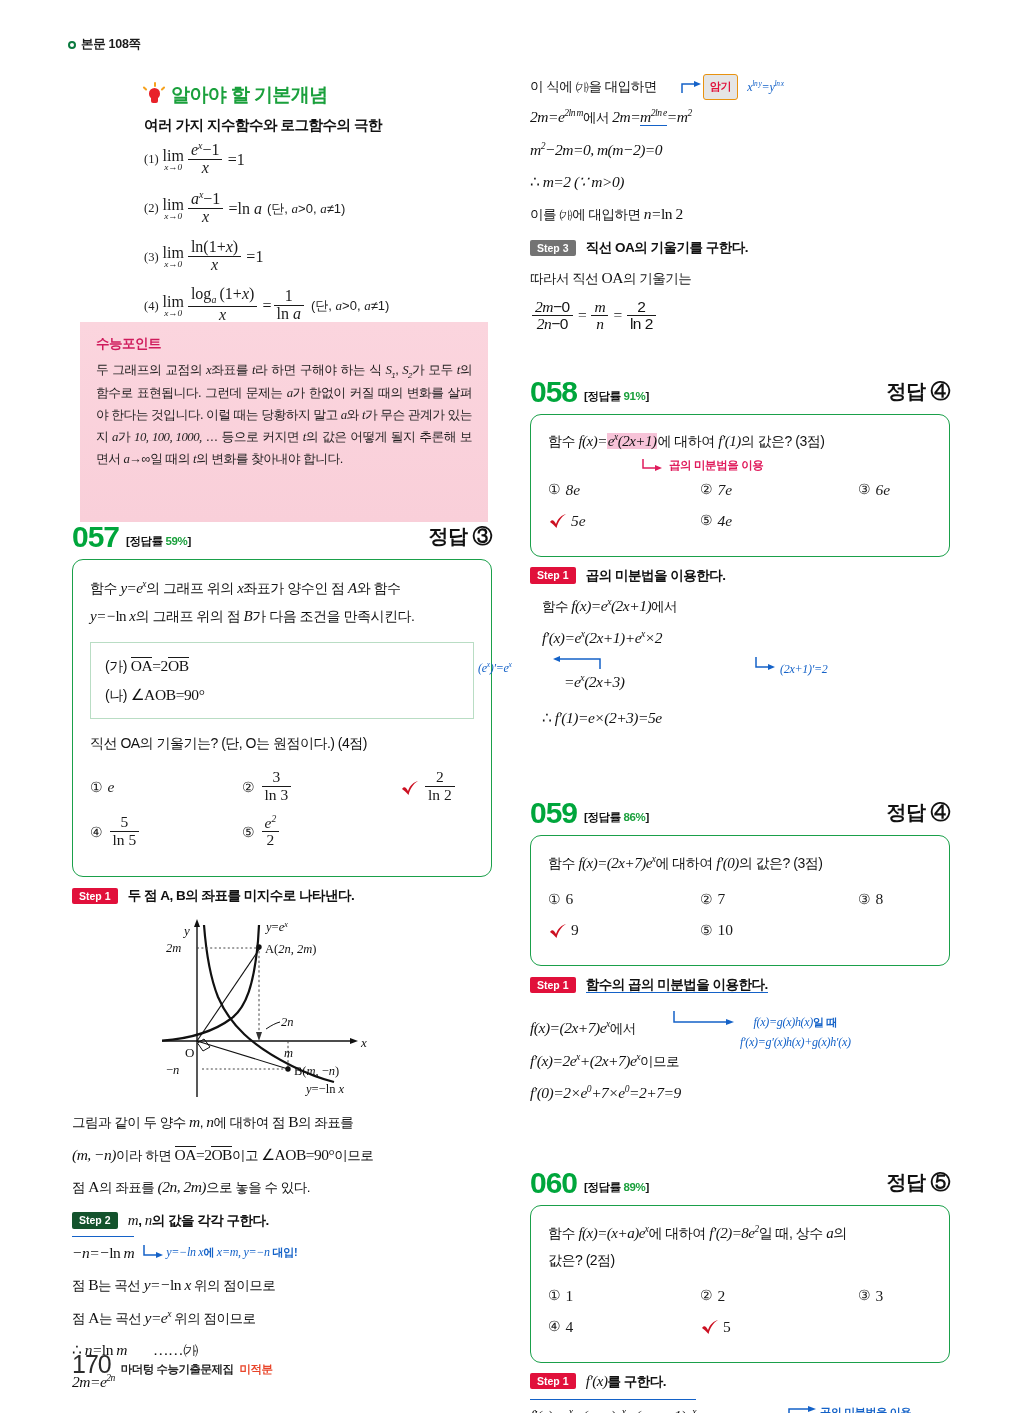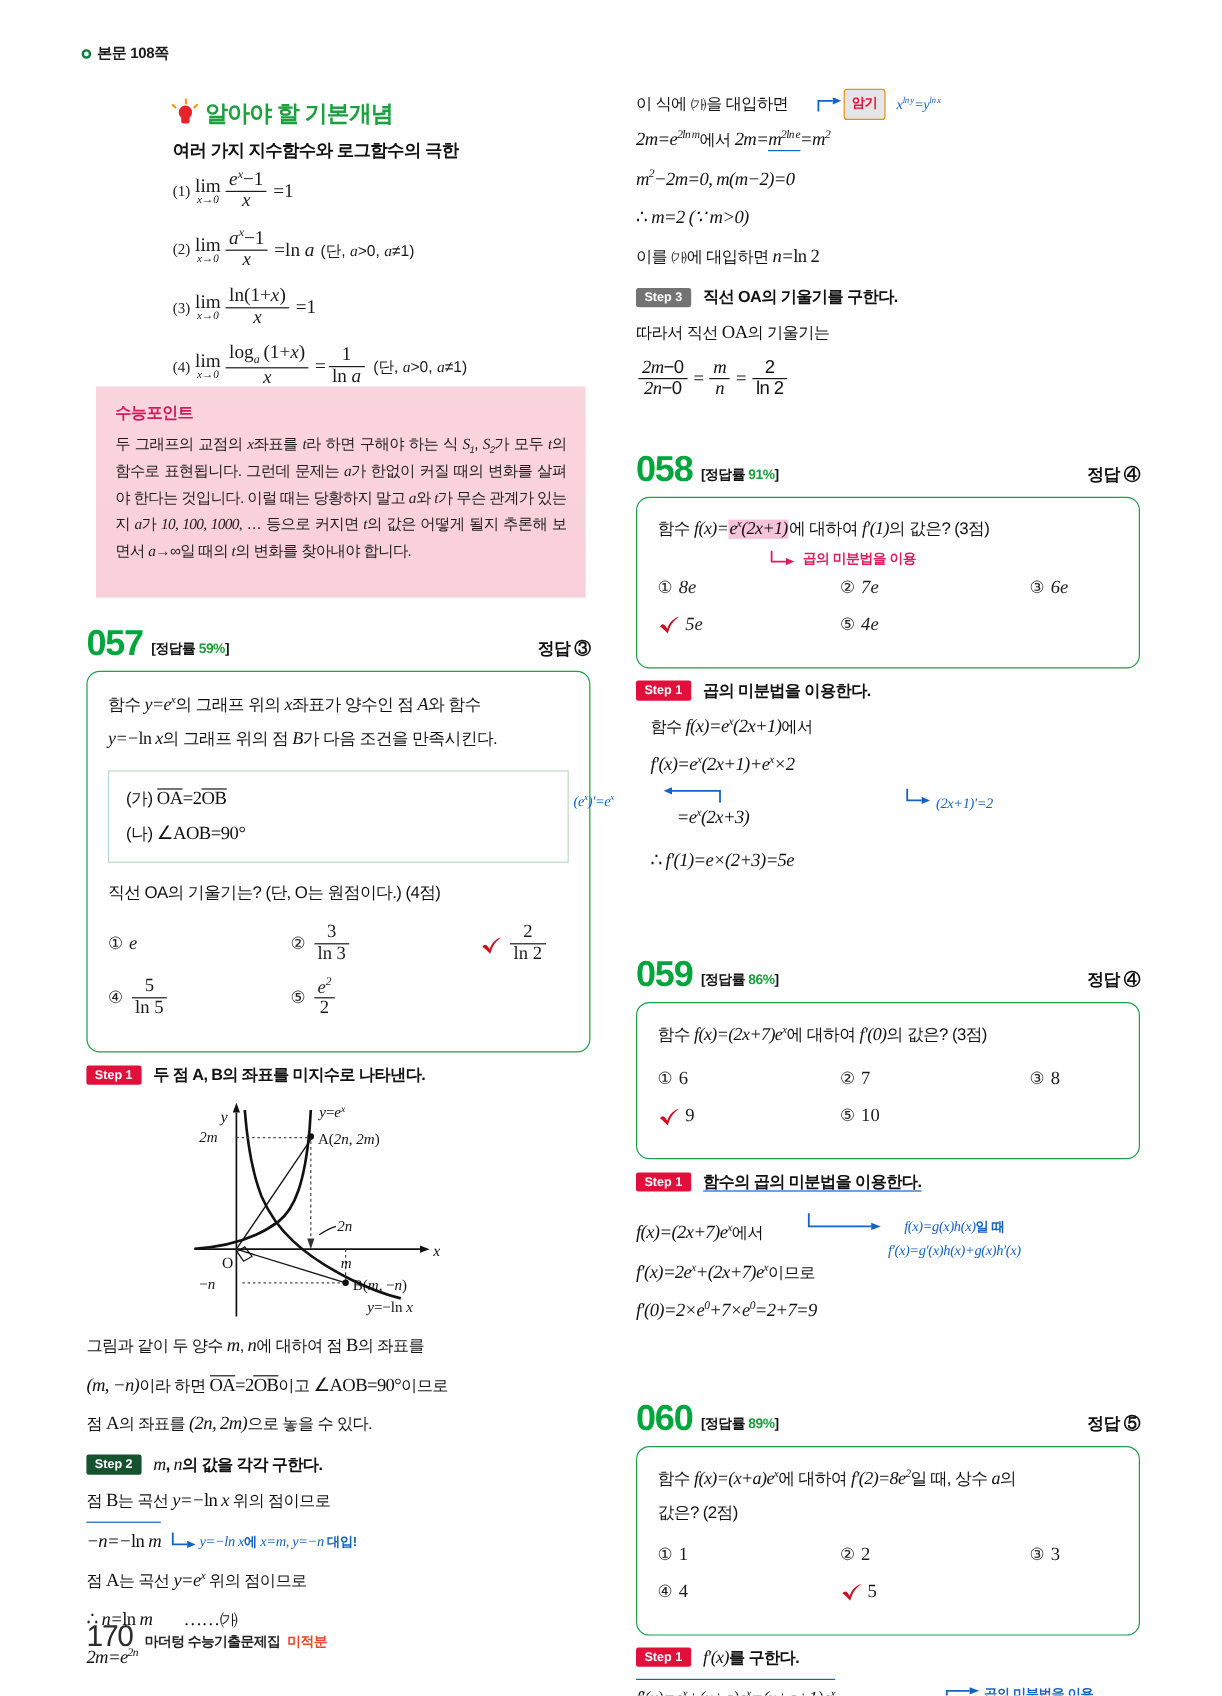--- a/index.html
+++ b/index.html
@@ -57,37 +57,37 @@
                          color:#1aa03c; letter-spacing:-0.6px;}
 
   .concept-sub { position:absolute; left:72px; top:116px; font-family:"Liberation Sans", sans-serif;
                  font-weight:bold; font-size:14.5px; letter-spacing:-0.5px; color:#111;}
 
   .formula-list { position:absolute; left:72px; top:142px; width:420px; }
   .formula-row  { display:flex; align-items:center; font-size:16px; margin-bottom:13px; }
   .formula-row .idx { font-size:12.5px; font-style:normal; margin-right:4px; color:#222;}
 
   
-  .point-box { position:absolute; left:80px; top:322px; width:408px; height:176px;
+  .point-box { position:absolute; left:80px; top:322px; width:408px; height:200px;
                background:linear-gradient(180deg,#fbd5de 0%, #f9cfd9 100%);
                padding:13px 16px 10px 16px; }
   .point-title { font-family:"Liberation Sans", sans-serif; font-weight:bold; font-size:13.5px;
                  color:#cf1b5c; letter-spacing:-0.5px; margin-bottom:6px;}
   .point-body  { font-family:"Liberation Sans", sans-serif; font-size:12.8px; line-height:1.72;
                  color:#1c1c1c; letter-spacing:-0.55px; text-align:justify;}
   .point-body .math { font-family:"Liberation Serif", serif; font-style:italic;}
 
   
   .prob-head { display:flex; align-items:baseline; position:relative; margin-bottom:7px;}
   .prob-num  { font-family:"Liberation Sans", sans-serif; font-weight:bold; font-size:30px;
                color:#00a63c; letter-spacing:-1px; line-height:1;}
   .prob-rate { font-family:"Liberation Sans", sans-serif; font-weight:bold; font-size:11.5px;
                color:#111; margin-left:7px; letter-spacing:-0.4px; position:relative; top:-2px;}
   .prob-rate .pct { color:#1aa03c; }
-  .prob-ans  { font-family:"Liberation Sans", sans-serif; font-weight:bold; font-size:14px;
+  .prob-ans  { font-family:"Liberation Sans", sans-serif; font-weight:bold; font-size:20px;
                color:#111; position:absolute; right:0; bottom:2px; letter-spacing:-0.5px;}
 
   
   .qbox { border:1.6px solid #1aa04a; border-radius:11px; padding:15px 17px 16px 17px; background:#fff;}
   .qtext { font-family:"Liberation Sans", sans-serif; font-size:14px; line-height:1.85;
            letter-spacing:-0.5px; color:#111; }
   .qtext .math { font-family:"Liberation Serif", serif; font-style:italic; font-size:15px;}
 
   .cond-box { border:1px solid #b9ddc4; margin:11px 0 12px 0; padding:8px 14px 9px 14px;}
   .cond-row { font-family:"Liberation Sans", sans-serif; font-size:14px; letter-spacing:-0.4px;
@@ -366,29 +366,29 @@
       <div class="solrow"><span class="math">(m, −n)</span>이라 하면 <span class="mathu"><span class="ovl">OA</span>=2<span class="ovl">OB</span></span>이고 <span class="mathu">∠AOB=90°</span>이므로</div>
       <div class="solrow">점 <span class="mathu">A</span>의 좌표를 <span class="math">(2n, 2m)</span>으로 놓을 수 있다.</div>
     </div>
 
     <div class="step-line">
       <span class="step s2">Step 2</span>
       <span class="txt"><span class="math">m</span>, <span class="math">n</span>의 값을 각각 구한다.</span>
     </div>
 
     <div class="sol">
-      <div class="solrow">점 <span class="mathu">B</span>는 곡선 <span class="math"><i>y</i>=−<span class="up">ln</span>&nbsp;<i>x</i></span> 위의 점이므로</div>
       <div class="solrow" style="display:flex;align-items:center;">
         <span class="math" style="border-top:1.4px solid #1462c8;padding-top:1px;">−<i>n</i>=−<span class="up">ln</span>&nbsp;<i>m</i></span>
         <svg width="22" height="18" style="margin:0 2px 0 8px;">
           <path d="M2 2 L2 12 L14 12" fill="none" stroke="#1462c8" stroke-width="1.5"></path>
           <polygon points="14,9 21,12 14,15" fill="#1462c8"></polygon>
         </svg>
         <span class="ann"><span class="math"><i>y</i>=−ln <i>x</i></span>에 <span class="math"><i>x</i>=<i>m</i>, <i>y</i>=−<i>n</i></span> 대입!</span>
       </div>
+      <div class="solrow">점 <span class="mathu">B</span>는 곡선 <span class="math"><i>y</i>=−<span class="up">ln</span>&nbsp;<i>x</i></span> 위의 점이므로</div>
       <div class="solrow">점 <span class="mathu">A</span>는 곡선 <span class="math"><i>y</i>=<i>e</i><sup class="ex">x</sup></span> 위의 점이므로</div>
       <div class="solrow"><span class="mathu">∴</span> <span class="math"><i>n</i>=<span class="up">ln</span>&nbsp;<i>m</i></span><span style="margin-left:26px;" class="mathu">……㈎</span></div>
       <div class="solrow"><span class="math">2<i>m</i>=<i>e</i><sup class="ex">2n</sup></span></div>
     </div>
   </div>
 
   <div class="col-right">
 
     <div style="padding-top:72px;">
       <div class="sol">

